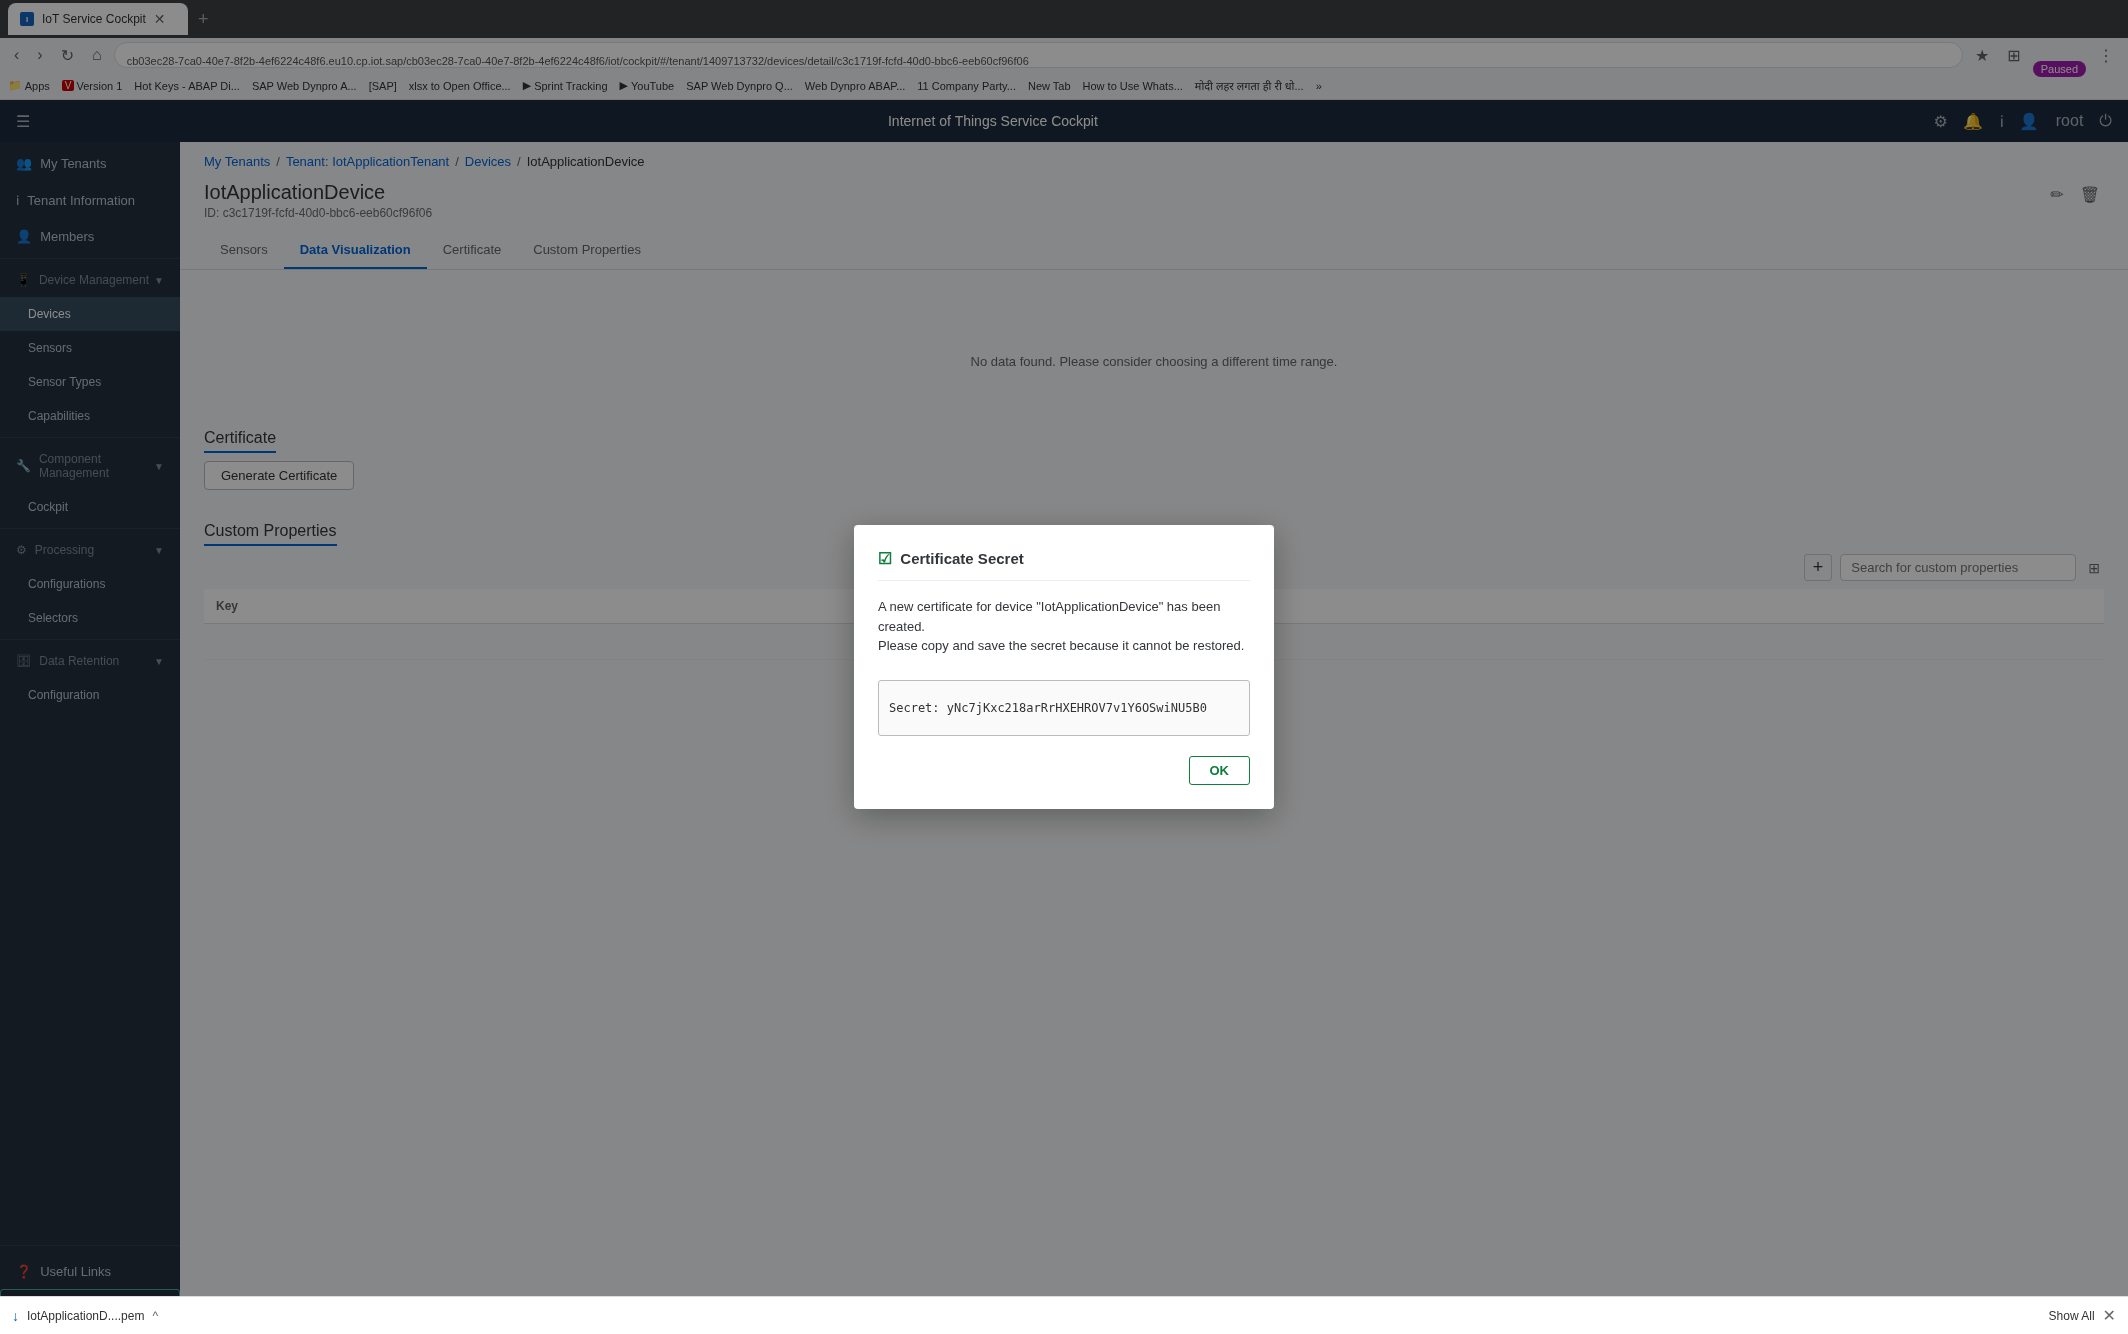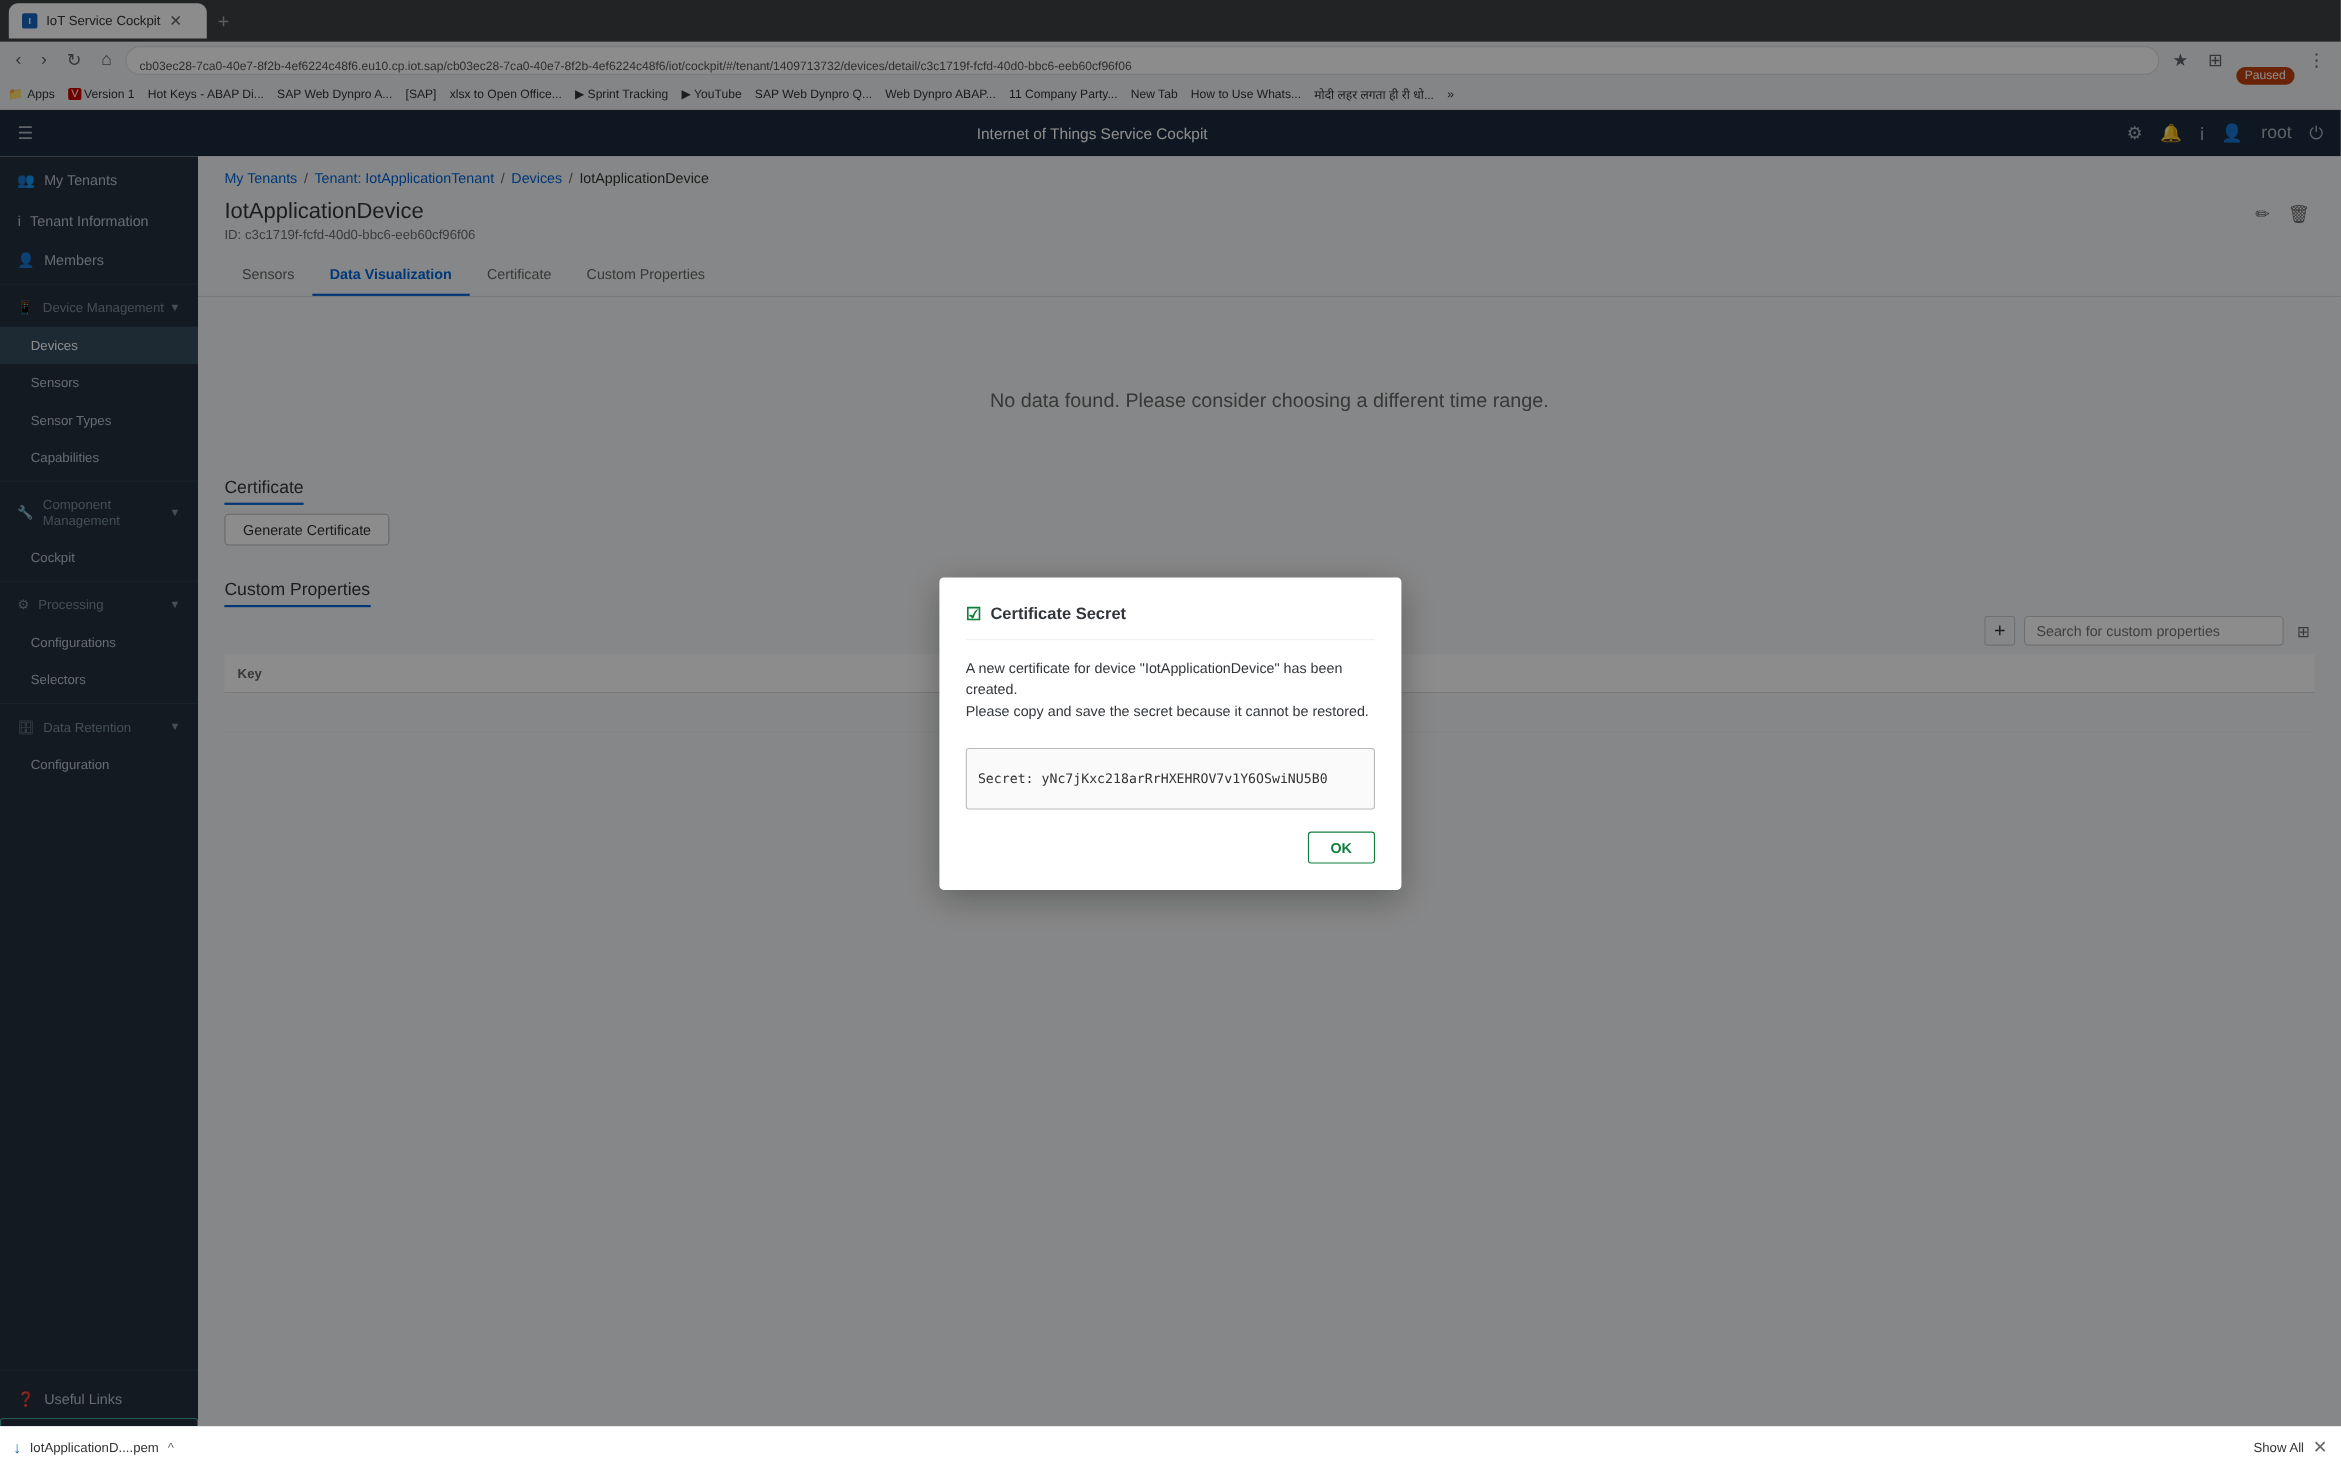--- a/index.html
+++ b/index.html
@@ -69,21 +69,21 @@
     
     .btn { padding: 6px 16px; border: 1px solid #bbb; background: #fff; cursor: pointer; font-size: 13px; border-radius: 4px; color: #333; text-align: right; }
 
     
     .custom-props-toolbar { display: flex; align-items: center; justify-content: flex-end; gap: 8px; margin-bottom: 8px; }
     .search-input { padding: 5px 10px; border: 1px solid #ccc; border-radius: 4px; font-size: 13px; width: 236px; }
     .table { width: 100%; border-collapse: collapse; }
     .table th { text-align: left; padding: 10px 12px; font-size: 12px; color: #666; border-bottom: 1px solid #ddd; font-weight: 600; background: #fff; }
     .table td { padding: 10px 12px; border-bottom: 1px solid #eee; font-size: 13px; }
     .no-data { text-align: center; padding: 20px; color: #666; font-size: 13px; }
-    .no-data-main { text-align: center; padding: 60px 20px; color: #666; font-size: 18px; }
+    .no-data-main { text-align: center; padding: 60px 20px; color: #666; font-size: 13px; }
 
     
     .dialog-backdrop { position: fixed; top: 0; left: 0; right: 0; bottom: 0; background: rgba(0,0,0,0.45); z-index: 200; display: flex; align-items: center; justify-content: center; }
     .dialog { background: #fff; border-radius: 4px; padding: 24px; width: 420px; box-shadow: 0 8px 32px rgba(0,0,0,0.3); }
     .dialog-header { display: flex; align-items: center; gap: 8px; margin-bottom: 16px; font-size: 15px; font-weight: 600; color: #32363a; padding-bottom: 12px; border-bottom: 1px solid #eee; }
     .dialog-icon { color: #107e3e; font-size: 16px; }
     .dialog-body { font-size: 13px; color: #32363a; line-height: 1.5; margin-bottom: 24px; }
     .secret-box { border: 1px solid #bbb; border-radius: 3px; padding: 20px 10px; font-size: 12px; font-family: monospace; color: #333; background: #fafafa; margin-bottom: 20px; word-break: break-all; }
     .dialog-footer { display: flex; justify-content: flex-end; }
     .btn-ok { padding: 6px 20px; border: 1.5px solid #107e3e; background: #fff; color: #107e3e; font-size: 13px; cursor: pointer; border-radius: 3px; font-weight: 600; }
@@ -128,21 +128,21 @@
 <div class="browser-nav">
   <button class="nav-btn">‹</button>
   <button class="nav-btn">›</button>
   <button class="nav-btn">↻</button>
   <button class="nav-btn">⌂</button>
   <div class="address-bar">
     <span style="font-size:11px; color:#555; overflow:hidden; text-overflow:ellipsis; white-space:nowrap;">cb03ec28-7ca0-40e7-8f2b-4ef6224c48f6.eu10.cp.iot.sap/cb03ec28-7ca0-40e7-8f2b-4ef6224c48f6/iot/cockpit/#/tenant/1409713732/devices/detail/c3c1719f-fcfd-40d0-bbc6-eeb60cf96f06</span>
   </div>
   <button class="nav-btn">★</button>
   <button class="nav-btn">⊞</button>
-  <button class="nav-btn" style="background:#c2410c; color:#fff; border-radius:10px; font-size:11px; padding:2px 8px;margin-top:28px;">Paused</button>
+  <button class="nav-btn" style="background:#a21caf; color:#fff; border-radius:10px; font-size:11px; padding:2px 8px;margin-top:28px;">Paused</button>
   <button class="nav-btn">⋮</button>
 </div>
 
 <div class="bookmarks-bar">
   <span class="bookmark-item">📁 <span>Apps</span></span>
   <span class="bookmark-item" style="display:flex;align-items:center;gap:2px;">
       <span style="background:#c00;color:#fff;padding:0 3px;font-size:10px;border-radius:2px;">V</span>
       <span>Version 1</span>
     </span>
   <span class="bookmark-item">

